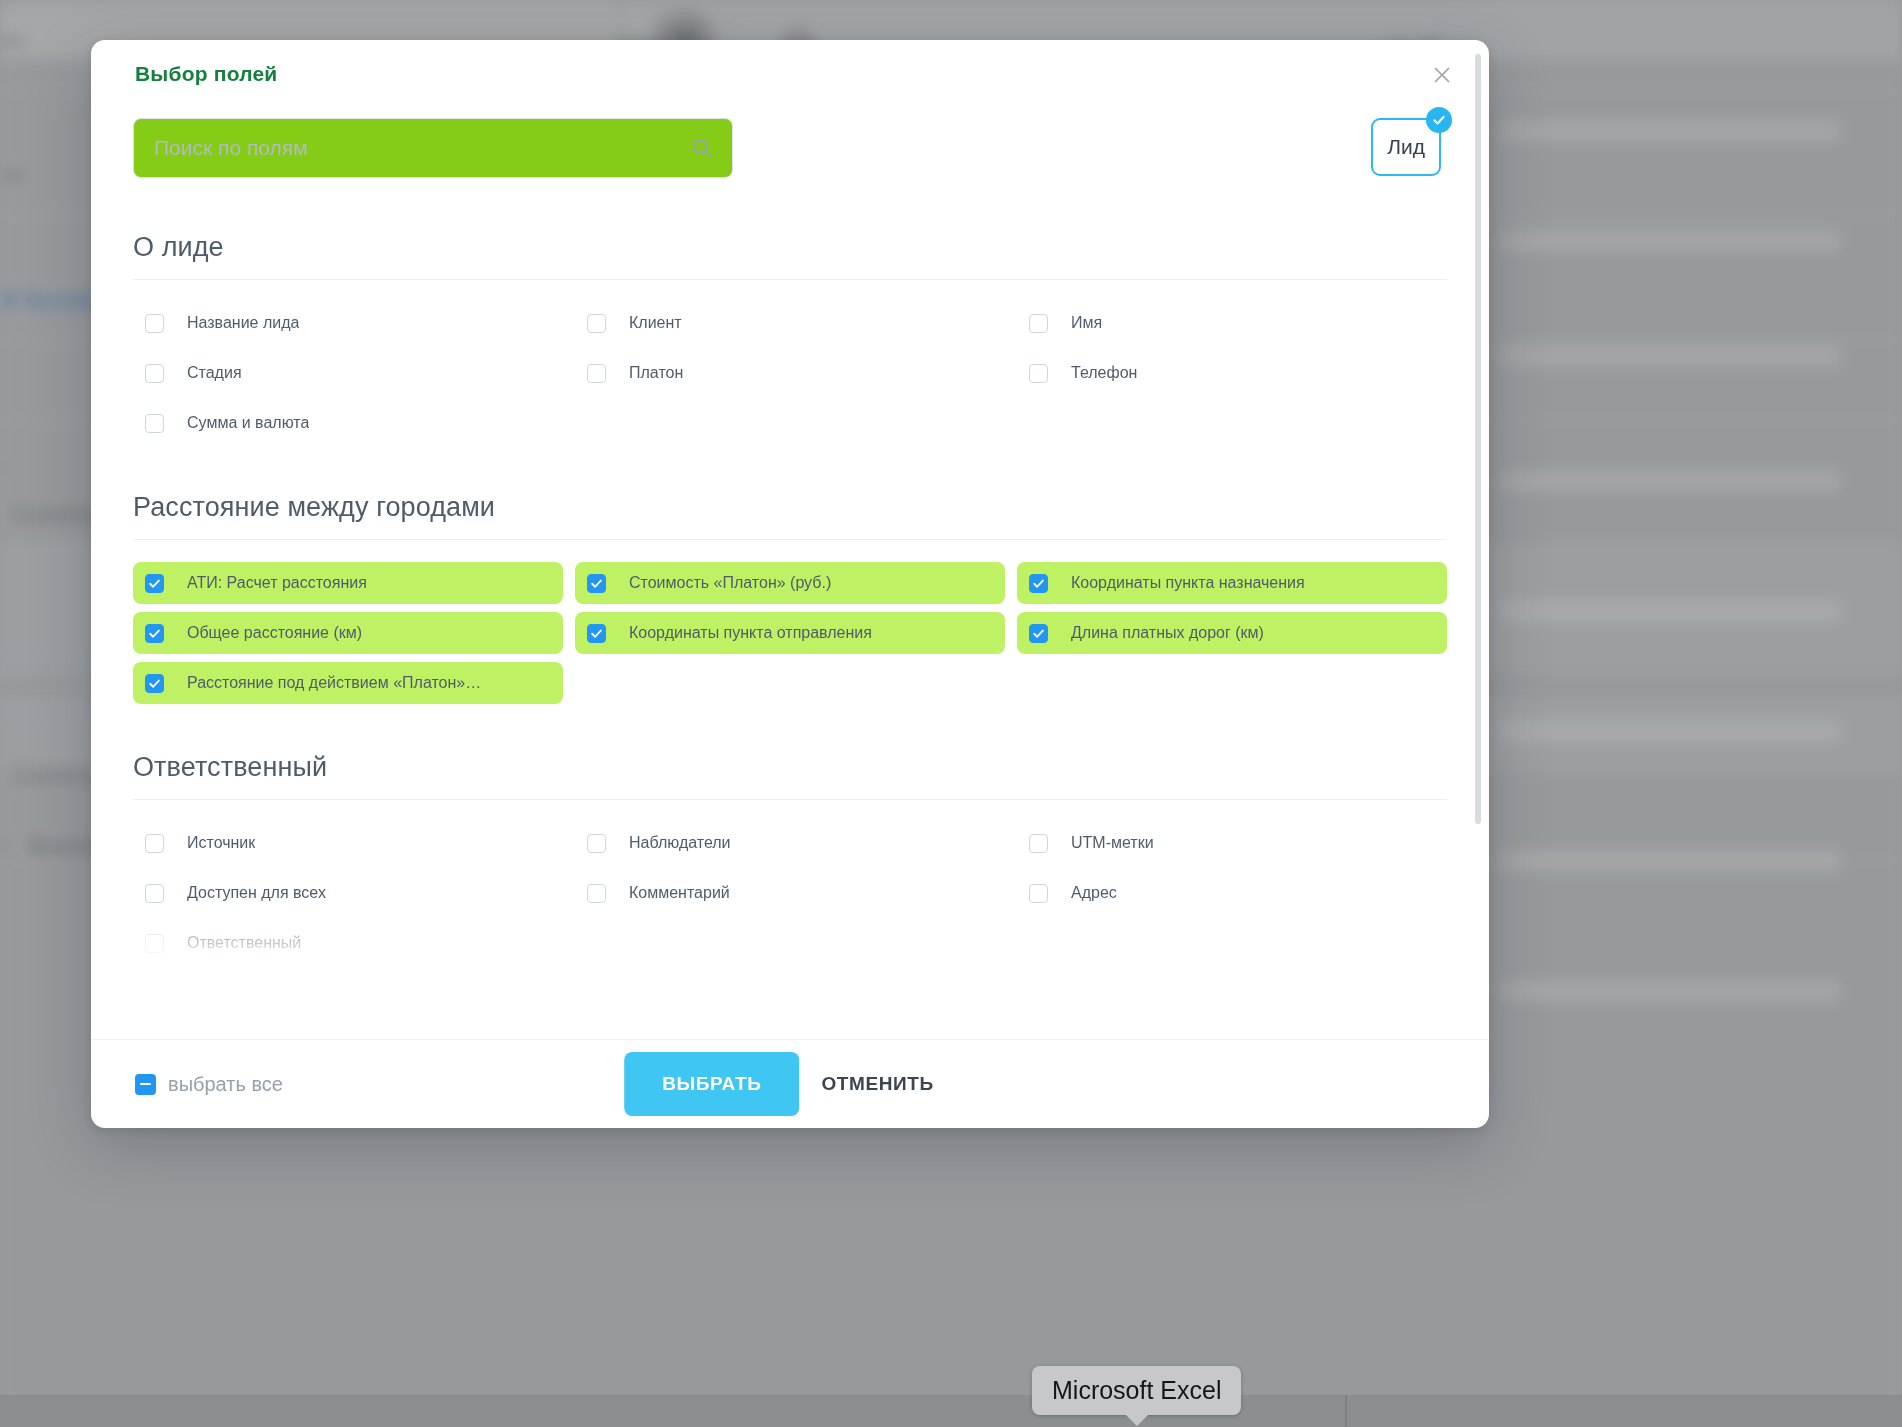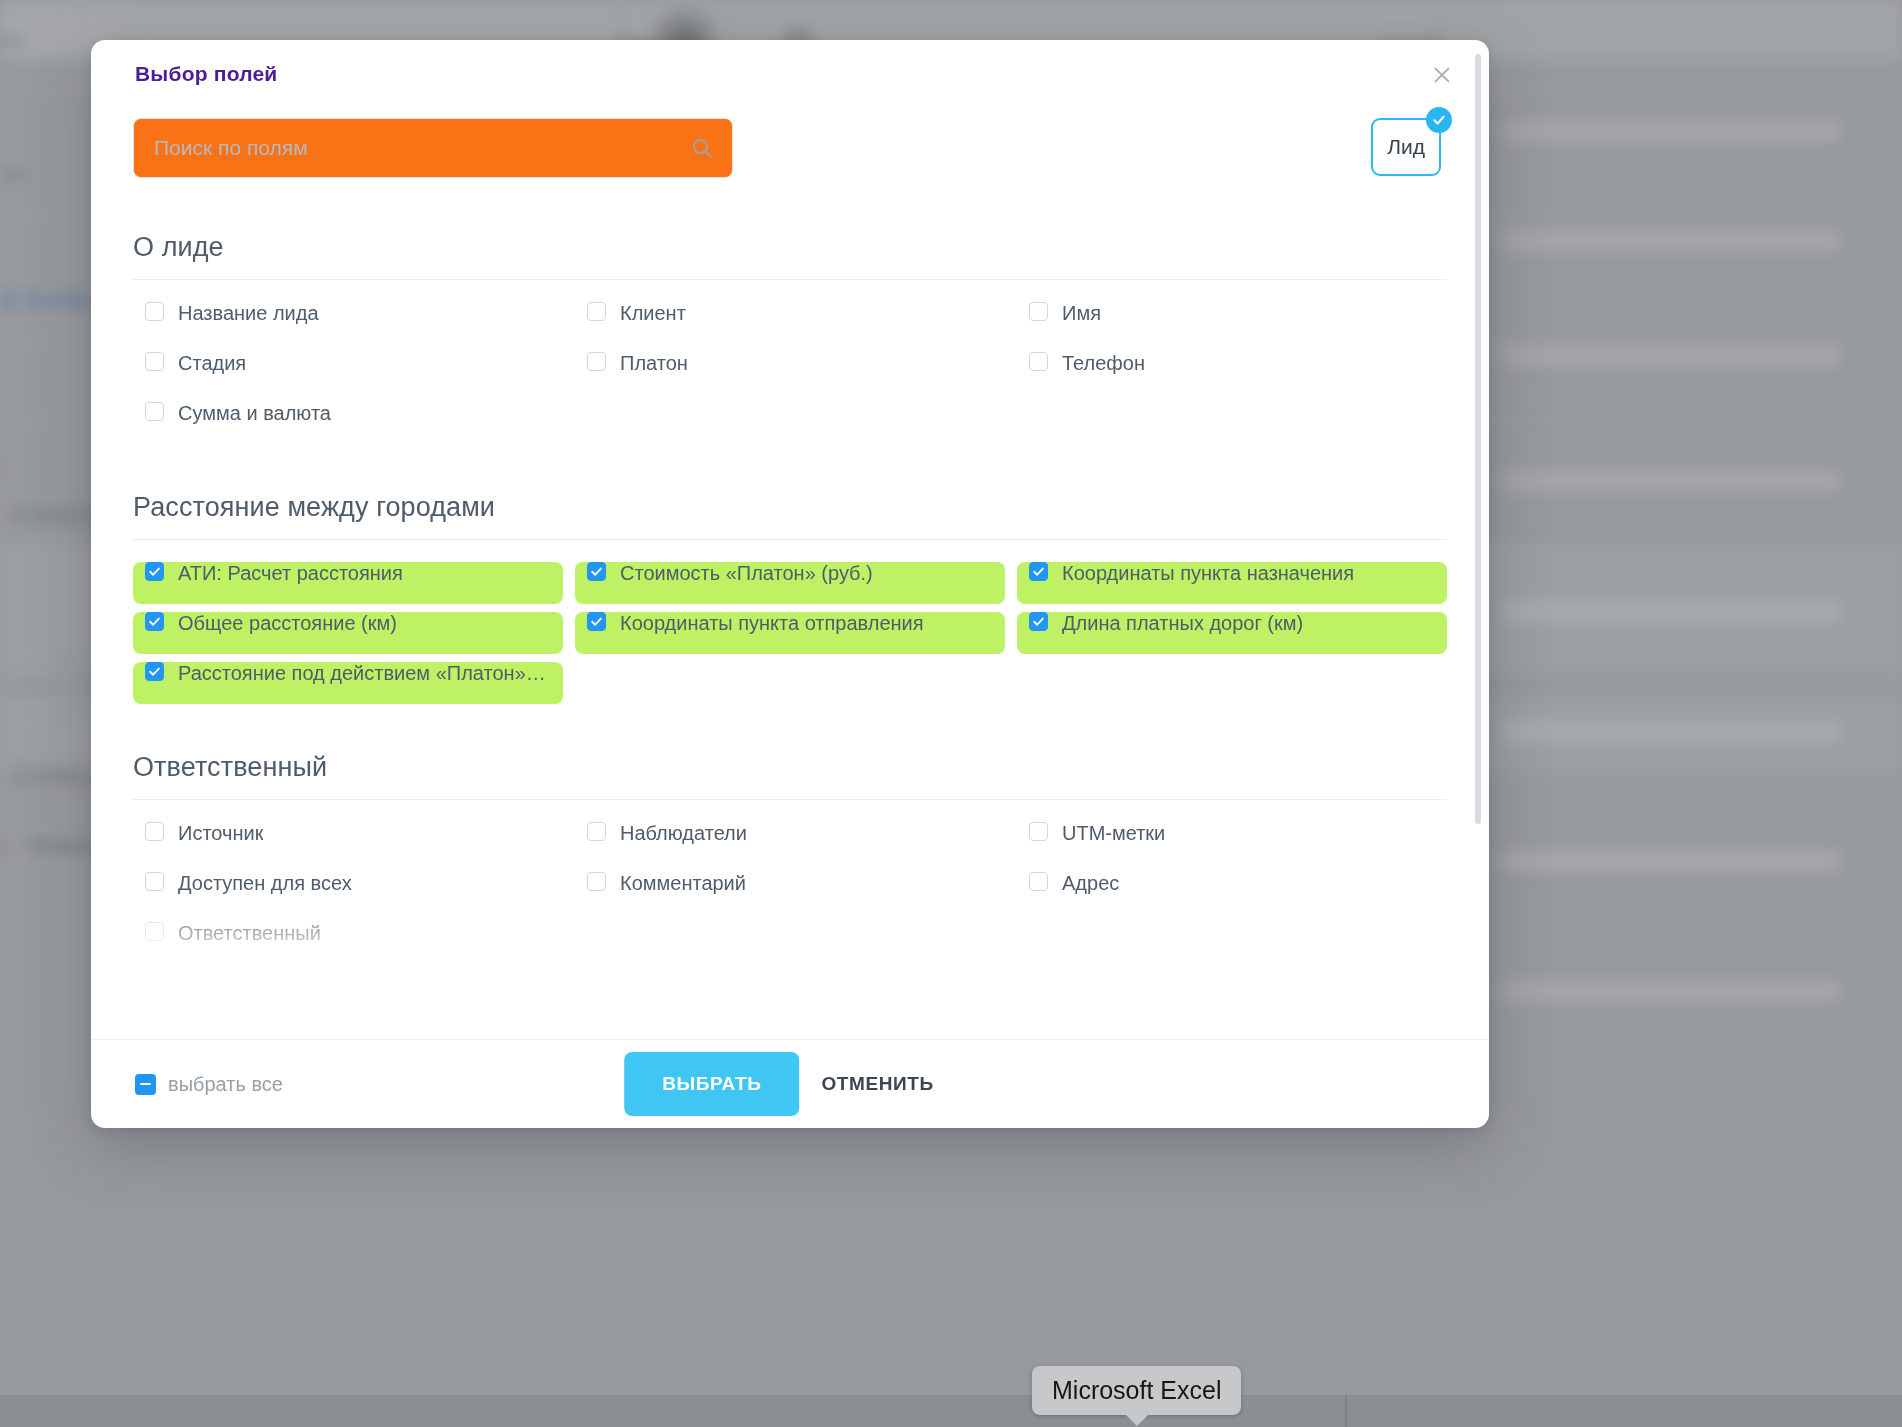--- a/index.html
+++ b/index.html
@@ -40,36 +40,36 @@
     width: 1398px; height: 1088px;
     background: #ffffff;
     border-radius: 14px;
     box-shadow: 0 18px 60px rgba(40,45,55,0.28), 0 2px 10px rgba(40,45,55,0.14);
     display: flex; flex-direction: column;
     overflow: hidden;
   }
 
   .modal-title {
     position:absolute; left:44px; top:22px;
-    font-size: 21px; font-weight: bold; color: #4c1d95; letter-spacing: .2px;
+    font-size: 21px; font-weight: bold; color: #15803d; letter-spacing: .2px;
   }
   .close-btn {
     position:absolute; right:30px; top:18px;
     width: 34px; height: 34px; border:none; background:transparent;
     cursor:pointer; color:#a7adb4;
     display:flex; align-items:center; justify-content:center;
   }
   .close-btn svg { width: 22px; height: 22px; }
 
   .search-row { position:absolute; left:42px; top:78px; }
   .search-box {
     position: relative;
     width: 600px; height: 60px;
     border: 1px solid #dfe3e8; border-radius: 8px;
-    background:#f97316;
+    background:#84cc16;
     display:flex; align-items:center;
   }
   .search-box input {
     border:none; outline:none; background:transparent;
     font-family: "Liberation Sans", sans-serif;
     font-size: 21px; color:#3b4a5a;
     padding: 0 52px 0 20px; width:100%; height:100%;
   }
   .search-box input::placeholder { color:#b3bac2; }
   .search-icon {
@@ -115,25 +115,25 @@
 
   .grid {
     display: grid;
     grid-template-columns: 1fr 1fr 1fr;
     column-gap: 12px;
     padding-top: 22px;
   }
   .col { display:flex; flex-direction: column; }
 
   .opt {
-    display:flex; align-items:flex-start; gap:14px;
+    display:flex; align-items:center; gap:23px;
     height: 42px; padding: 0 10px 0 12px;
     border-radius: 8px; margin-bottom: 8px;
     cursor: pointer;
-    font-size: 20px; color:#4f5c6b;
+    font-size: 16px; color:#4f5c6b;
     white-space: nowrap; overflow:hidden;
   }
   .opt.checked { background:#bef264; }
   .opt .cb {
     flex: 0 0 auto;
     width: 19px; height: 19px; border-radius: 4px;
     border: 1px solid #cfd6dd; background:#fff;
     display:flex; align-items:center; justify-content:center;
   }
   .opt.checked .cb { background:#2196f3; border-color:#2196f3; }

